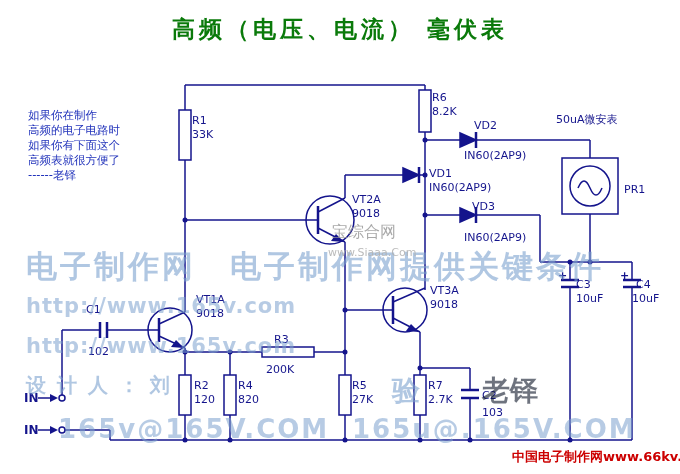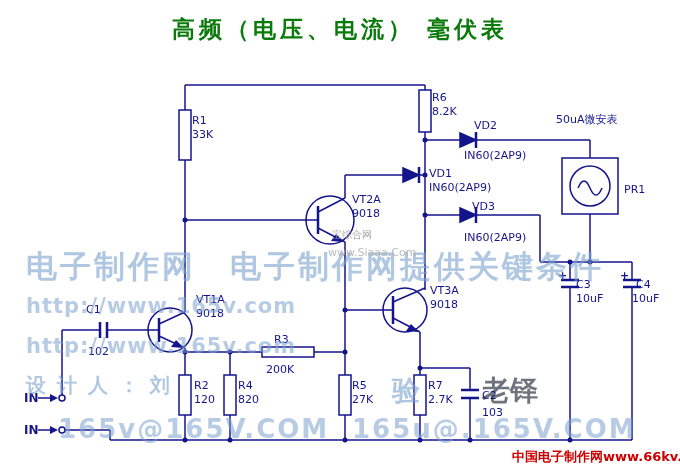--- a/index.html
+++ b/index.html
@@ -33,20 +33,27 @@
   }
 </style>
 </head>
 <body>
 
 <div class="canvas">
 
   <div class="page-title">高频（电压、电流） 毫伏表</div>
 
 
+  <div class="note">
+    <div>如果你在制作</div>
+    <div>高频的电子电路时</div>
+    <div>如果你有下面这个</div>
+    <div>高频表就很方便了</div>
+    <div>------老铎</div>
+  </div>
 
   <svg class="circuit" width="680" height="474" viewBox="0 0 680 474">
     <g stroke="#14148c" stroke-width="1.5" fill="none">
 
       <line x1="185" y1="85" x2="425" y2="85"></line>
 
       <line x1="185" y1="85" x2="185" y2="110"></line>
       <rect x="179" y="110" width="12" height="50"></rect>
       <line x1="185" y1="160" x2="185" y2="312"></line>
       <line x1="185" y1="348" x2="185" y2="375"></line>
@@ -215,19 +222,19 @@
 
   <div class="wm-layer" id="watermark-layer">
       <div class="wm" style="left: 26px; top: 246px; font-size: 31px; color: rgb(125, 162, 207); opacity: 0.6; font-weight: bold; letter-spacing: 3px;">电子制作网　电子制作网提供关键条件</div>
       <div class="wm" style="left: 26px; top: 294px; font-size: 21px; color: rgb(125, 162, 207); opacity: 0.55; font-weight: bold; letter-spacing: 1px;">http://www.165v.com</div>
       <div class="wm" style="left: 26px; top: 334px; font-size: 21px; color: rgb(125, 162, 207); opacity: 0.55; font-weight: bold; letter-spacing: 1px;">http://www.165v.com</div>
       <div class="wm" style="left: 26px; top: 372px; font-size: 20px; color: rgb(125, 162, 207); opacity: 0.6; font-weight: bold; letter-spacing: 2px;">设 计 人 ： 刘</div>
       <div class="wm" style="left: 392px; top: 372px; font-size: 28px; color: rgb(125, 162, 207); opacity: 0.6; font-weight: bold;">验</div>
       <div class="wm" style="left: 482px; top: 372px; font-size: 28px; color: #0f172a; opacity: 0.6; font-weight: bold;">老铎</div>
       <div class="wm" style="left: 26px; top: 414px; font-size: 26px; color: rgb(125, 162, 207); opacity: 0.55; font-weight: bold; letter-spacing: 2px; margin-left: 32px;">165v@165V.COM</div>
       <div class="wm" style="left: 352px; top: 414px; font-size: 26px; color: rgb(125, 162, 207); opacity: 0.55; font-weight: bold; letter-spacing: 2px;">165u@.165V.COM</div>
-      <div class="wm" style="left: 332px; top: 228px; font-size: 10px; color: rgb(154, 154, 154); opacity: 0.85;">宝综合网</div>
+      <div class="wm" style="left: 332px; top: 222px; font-size: 16px; color: rgb(154, 154, 154); opacity: 0.85;">宝综合网</div>
       <div class="wm" style="left: 328px; top: 246px; font-size: 11px; color: rgb(176, 176, 176); opacity: 0.85;">www.Siaaa.Com</div>
     </div>
 
   <div class="footer-red">中国电子制作网www.66kv.cn</div>
 
 </div>
 
 </body></html>

